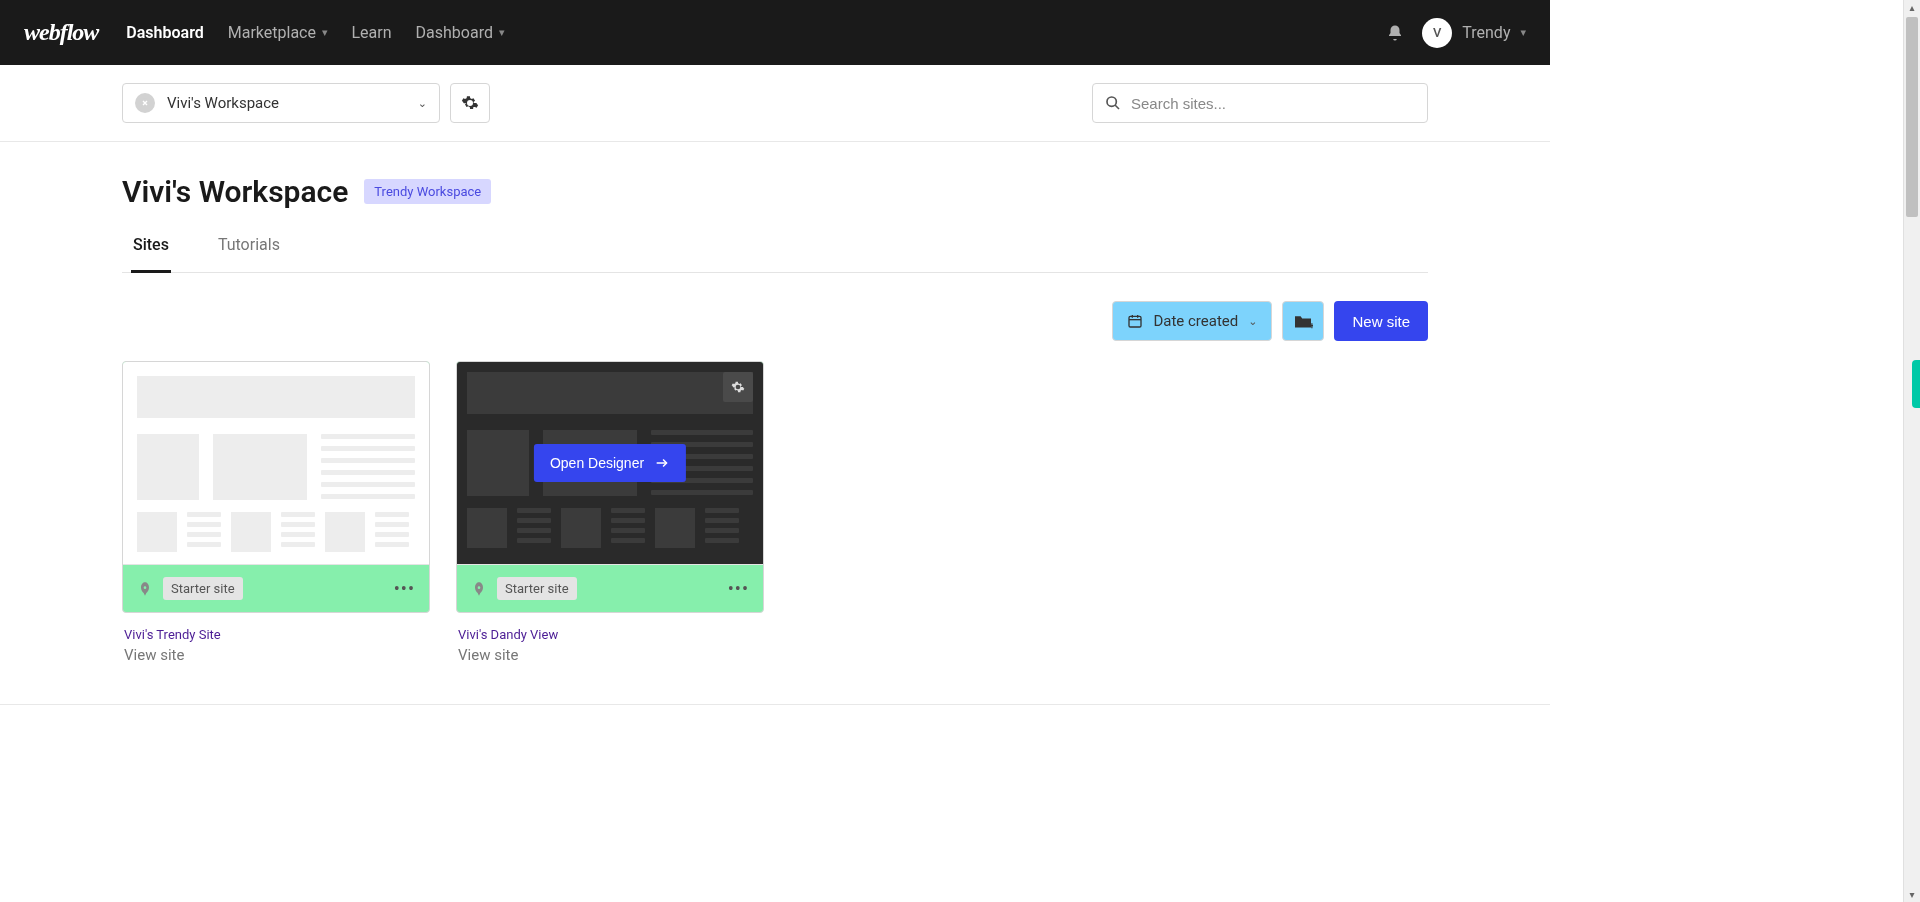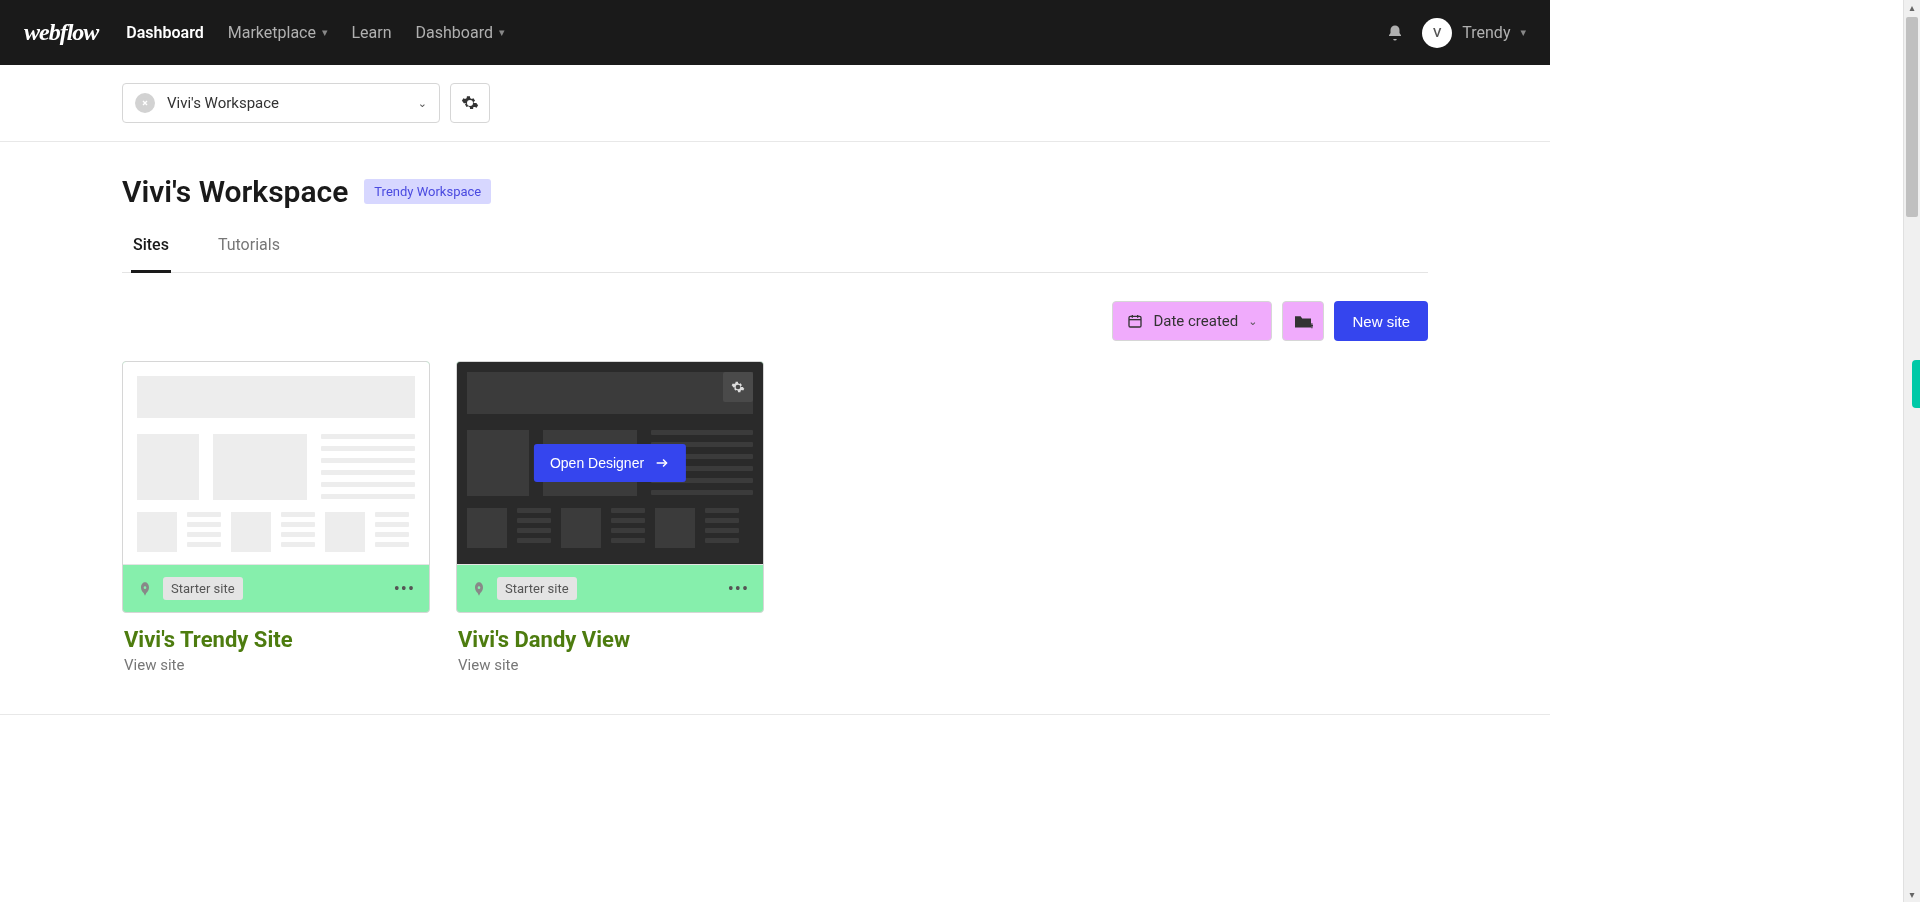--- a/index.html
+++ b/index.html
@@ -135,21 +135,21 @@
   .tab {
     font-size: 16px; color:#777; padding: 0 2px 16px; cursor:pointer;
     border-bottom: 3px solid transparent; margin-bottom:-1px;margin-left:9px;
   }
   .tab.active { color:#1a1a1a; font-weight:500; border-bottom-color:#1a1a1a; }
 
   .toolbar-row { display:flex; justify-content:flex-end; gap:10px; margin-bottom: 20px; }
   .sort-btn, .folder-btn {
     display:flex; align-items:center; gap:10px;
     border:1px solid #d6d6d6; border-radius:4px;
-    height:40px; padding:0 14px; background:#f0abfc; cursor:pointer;
+    height:40px; padding:0 14px; background:#7dd3fc; cursor:pointer;
     font-size:15px; color:#333;
   }
   .folder-btn { padding: 0 10px; }
   .newsite-btn {
     background:#3545ee; color:#fff; border:none; border-radius:4px;
     height:40px; padding:0 18px; font-size:15px; font-weight:500; cursor:pointer;
   }
 
   .cards { display:flex; gap:26px; flex-wrap:wrap; }
   .card {
@@ -193,21 +193,21 @@
   }
   .card-footer-left { display:flex; align-items:center; gap:10px; }
   .rocket { color:#888; }
   .site-badge {
     background:#e4e4e4; color:#555; font-size:13px;
     padding:4px 8px; border-radius:3px;
   }
   .more-dots { color:#555; cursor:pointer; font-size:18px; letter-spacing:1px; }
 
   .card-below { padding: 14px 2px 0; }
-  .site-name { font-size:22px; font-weight:700; color:#4d7c0f; margin-bottom:4px; }
+  .site-name { font-size:13px; font-weight:400; color:#4c1d95; margin-bottom:4px; }
   .view-site { font-size:15px; color:#777; cursor:pointer; }
 
   svg { display:block; }
 </style>
 </head>
 <body>
 
 <div class="topnav">
   <div class="logo">webflow</div>
   <div class="nav-links">
@@ -248,20 +248,27 @@
         </div>
         <span class="ws-name">Vivi's Workspace</span>
       </div>
       <span class="chev" style="color:#555">⌄</span>
     </div>
     <div class="gear-btn">
       <svg width="18" height="18" viewBox="0 0 24 24" fill="#333">
           <path d="M12 8a4 4 0 1 0 0 8 4 4 0 0 0 0-8zm9 4a7 7 0 0 1-.1 1.2l2 1.6-2 3.4-2.4-1a7 7 0 0 1-2 .1l-.4 2.6h-4l-.4-2.6a7 7 0 0 1-2-1.1l-2.4 1-2-3.4 2-1.6A7 7 0 0 1 3 12a7 7 0 0 1 .1-1.2l-2-1.6 2-3.4 2.4 1a7 7 0 0 1 2-1.1L7.9 3h4l.4 2.6a7 7 0 0 1 2 1.1l2.4-1 2 3.4-2 1.6c.2.4.3.8.3 1.3z"></path>
         </svg>
     </div>
+  </div>
+  <div class="search-box">
+    <svg width="16" height="16" viewBox="0 0 24 24" fill="none" stroke="#555" stroke-width="2.5">
+        <circle cx="10" cy="10" r="7"></circle>
+        <line x1="21" y1="21" x2="15" y2="15"></line>
+      </svg>
+    <input type="text" placeholder="Search sites..." style="">
   </div>
 </div>
 
 <div class="main">
   <div class="main-header">
     <div class="main-title">Vivi's Workspace</div>
     <div class="badge-ws">Trendy Workspace</div>
   </div>
 
   <div class="tabs">

